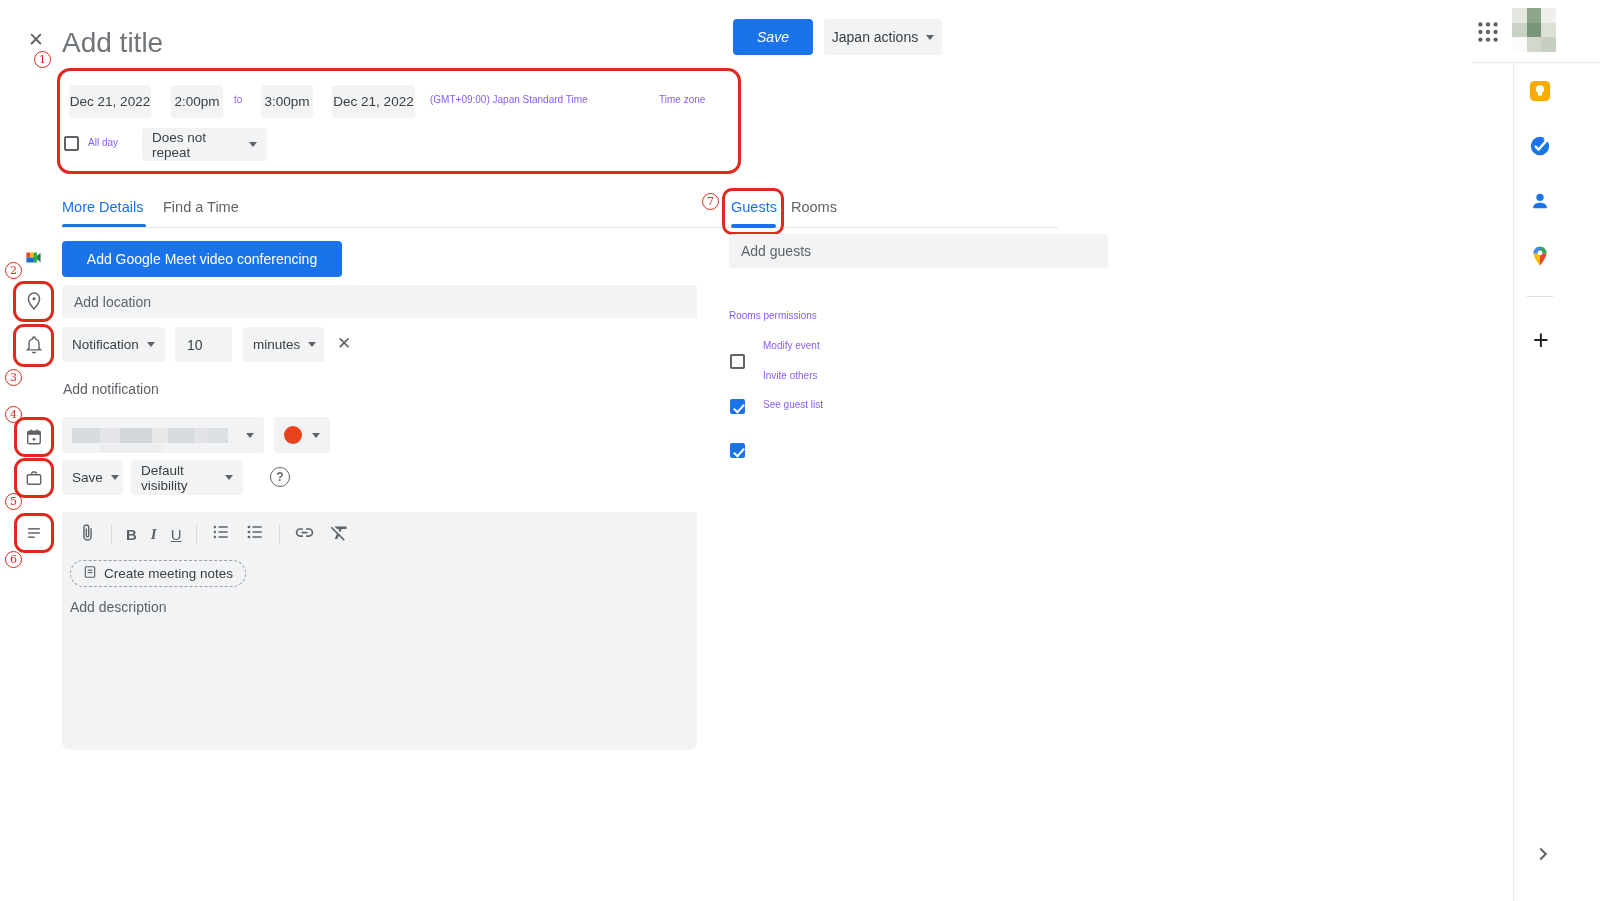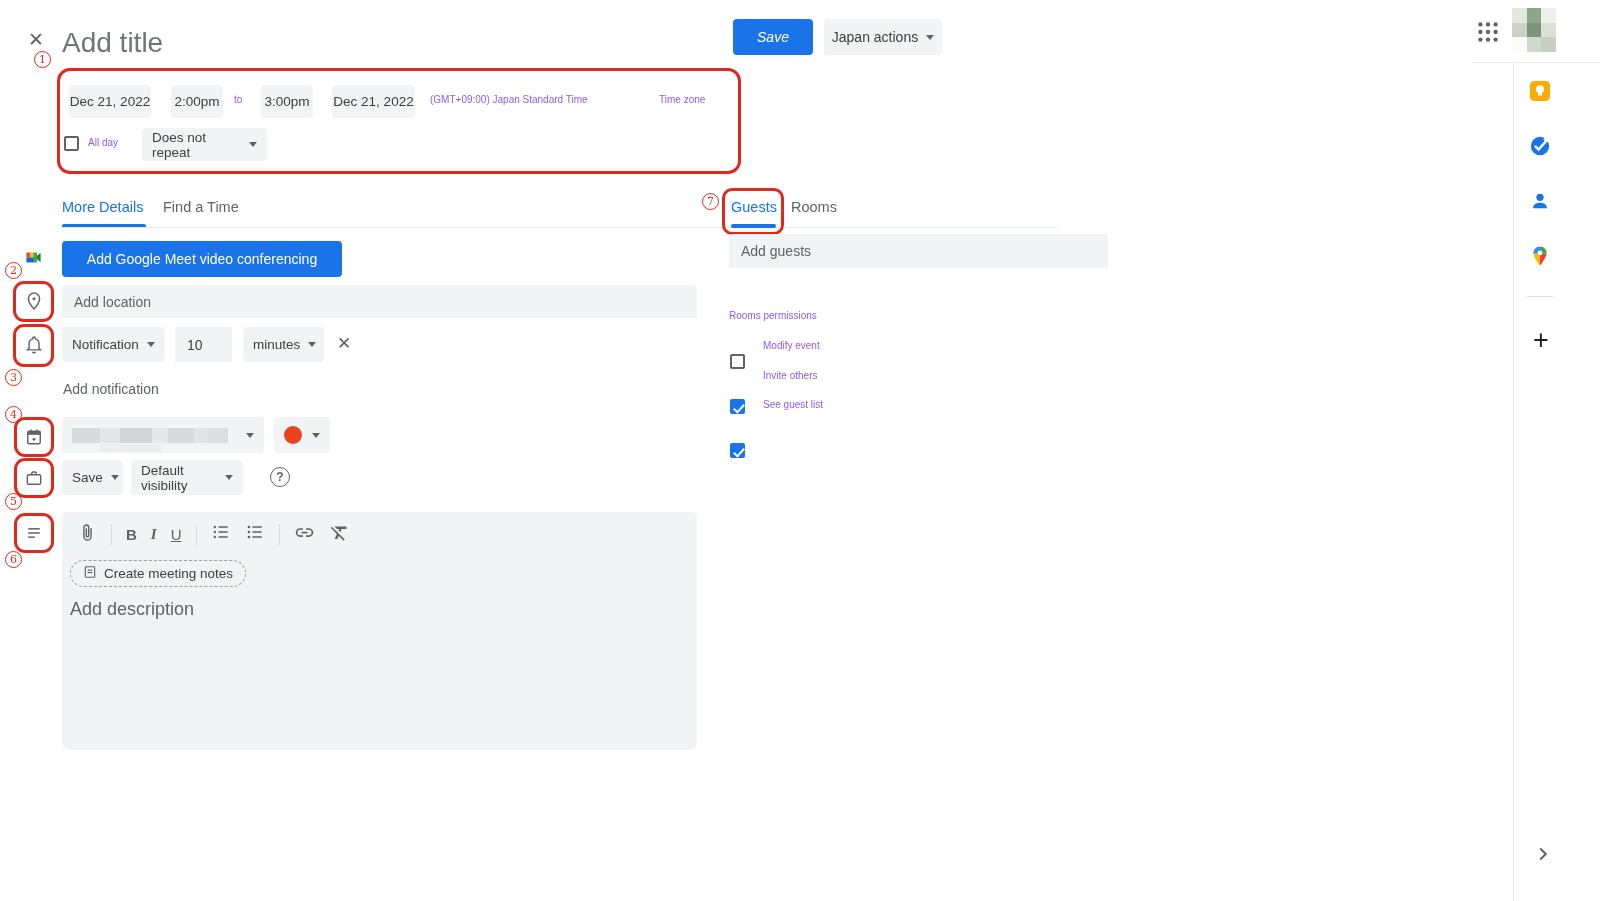--- a/index.html
+++ b/index.html
@@ -290,21 +290,21 @@
   <span>
     <svg width="14" height="16" viewBox="0 0 24 24" fill="none" stroke="#5f6368" stroke-width="2">
       <rect x="4" y="3" width="16" height="18" rx="1.5"></rect>
       <line x1="8" y1="9" x2="16" y2="9"></line>
         <line x1="8" y1="13" x2="16" y2="13"></line>
     </svg>
   </span>
   <span>Create meeting notes</span>
 </button>
 
-<div class="abs" style="left:70px; top:599px; font-size:18px; color:#5f6368; cursor:text;">Add description</div>
+<div class="abs" style="left:70px; top:599px; font-size:14px; color:#5f6368; cursor:text;">Add description</div>
 
 <input class="abs gray-input" style="left: 729px; top: 234px; width: 379px; height: 34px;" placeholder="Add guests">
 
 <div class="abs label-text" style="left:729px; top:310px;">Rooms permissions</div>
 
 <div class="abs cb" style="left:730px; top:339px;"></div>
 <div class="abs label-text" style="left:763px; top:340px;text-align:right;">Modify event</div>
 
 <div class="abs cb checked" style="left:730px; top:369px;"></div>
 <div class="abs label-text" style="left:763px; top:370px;">Invite others</div>

